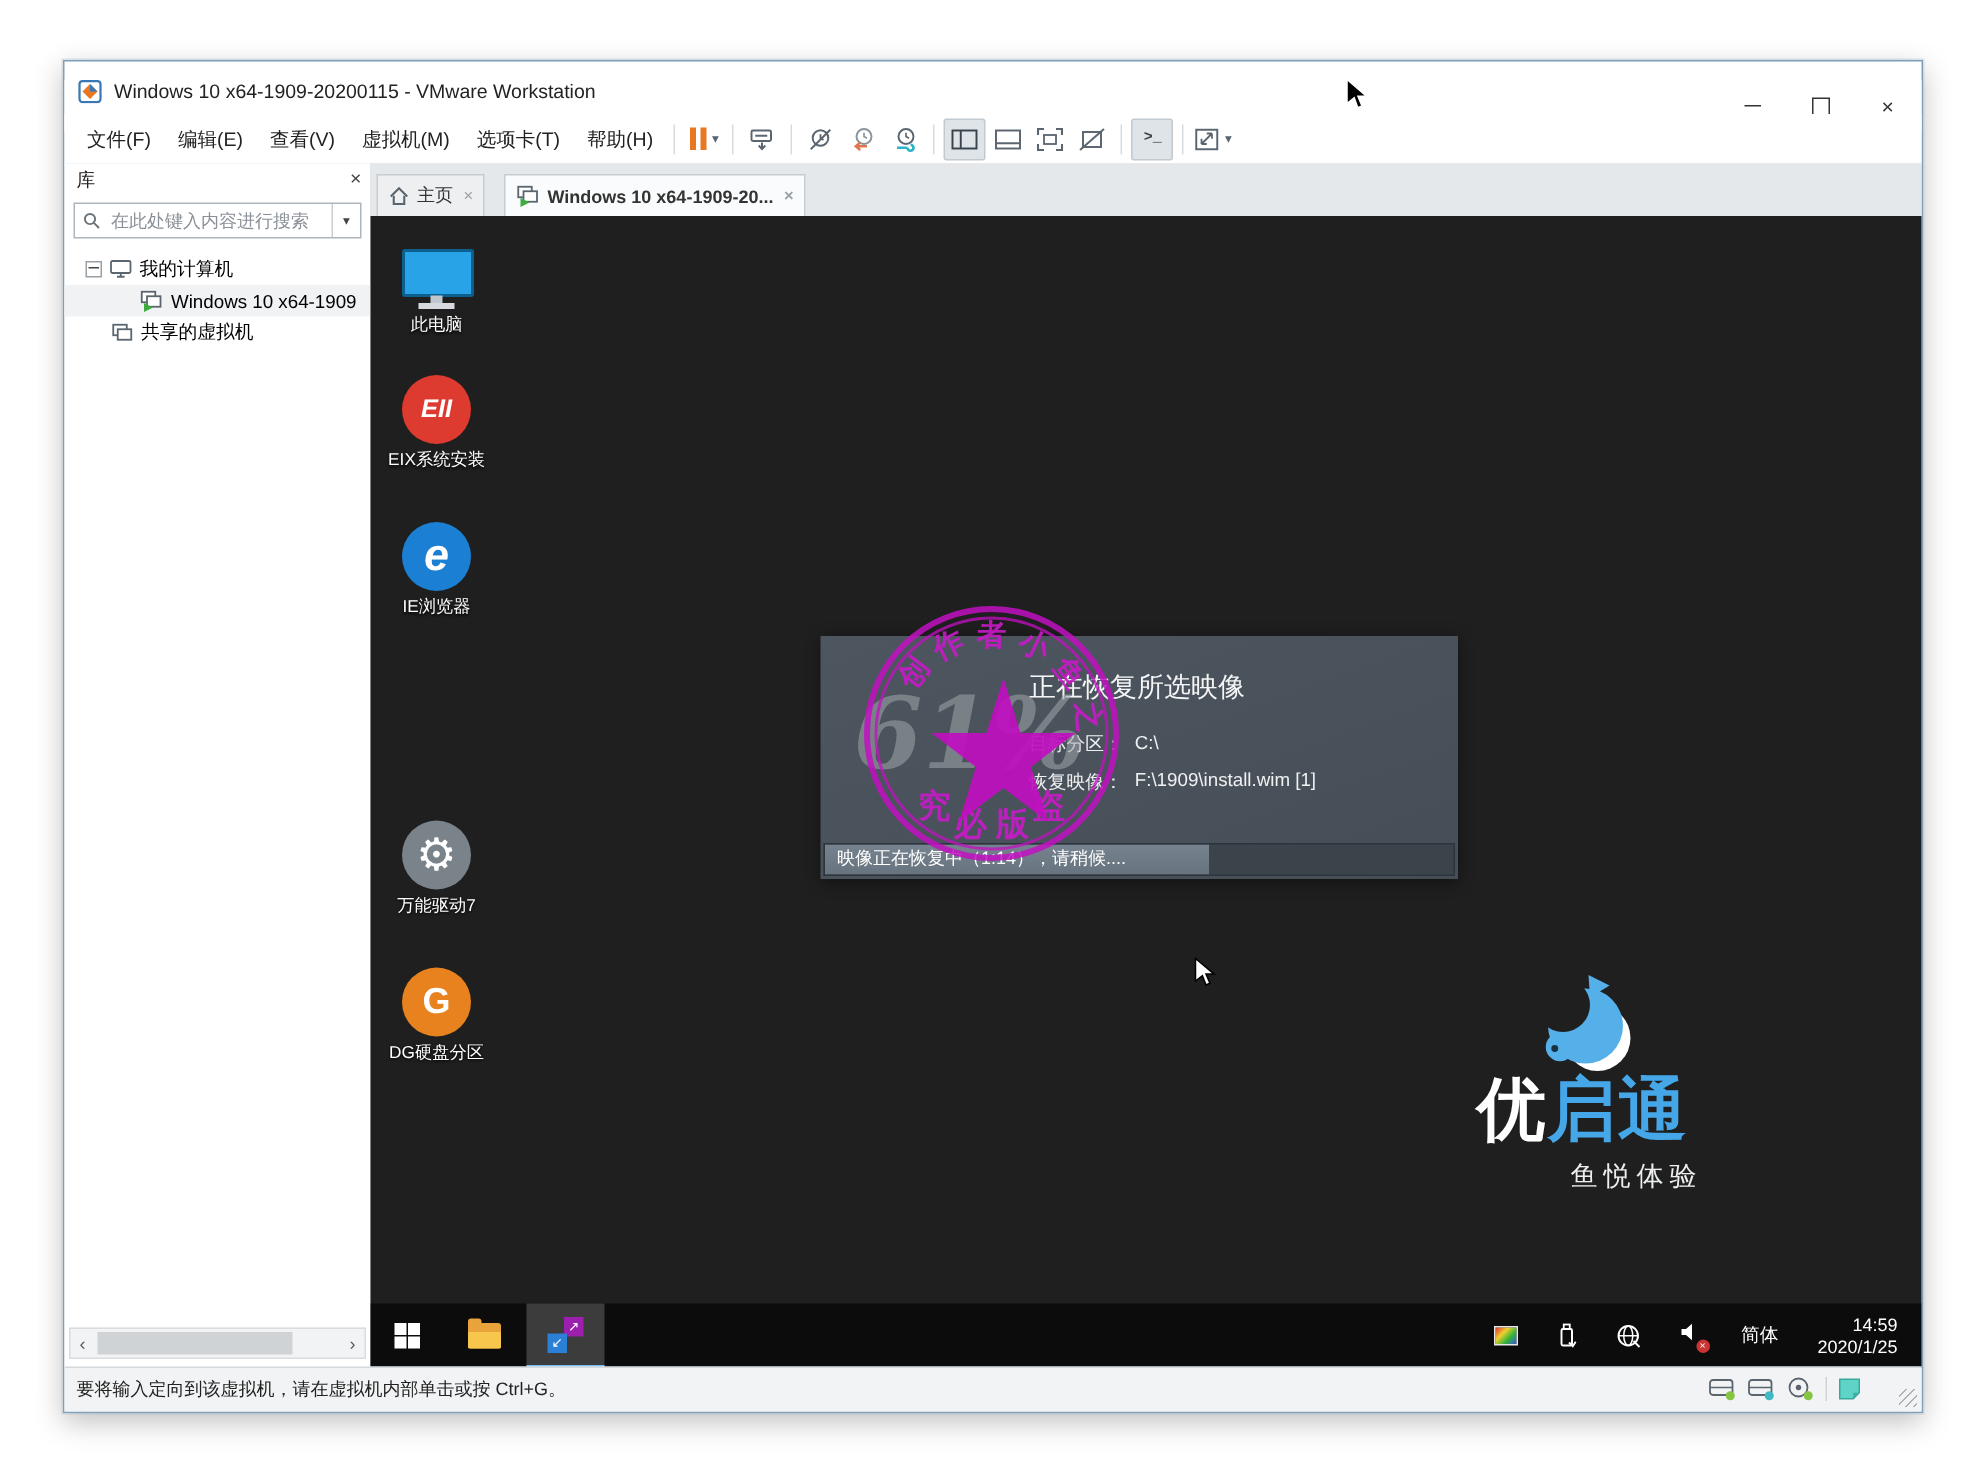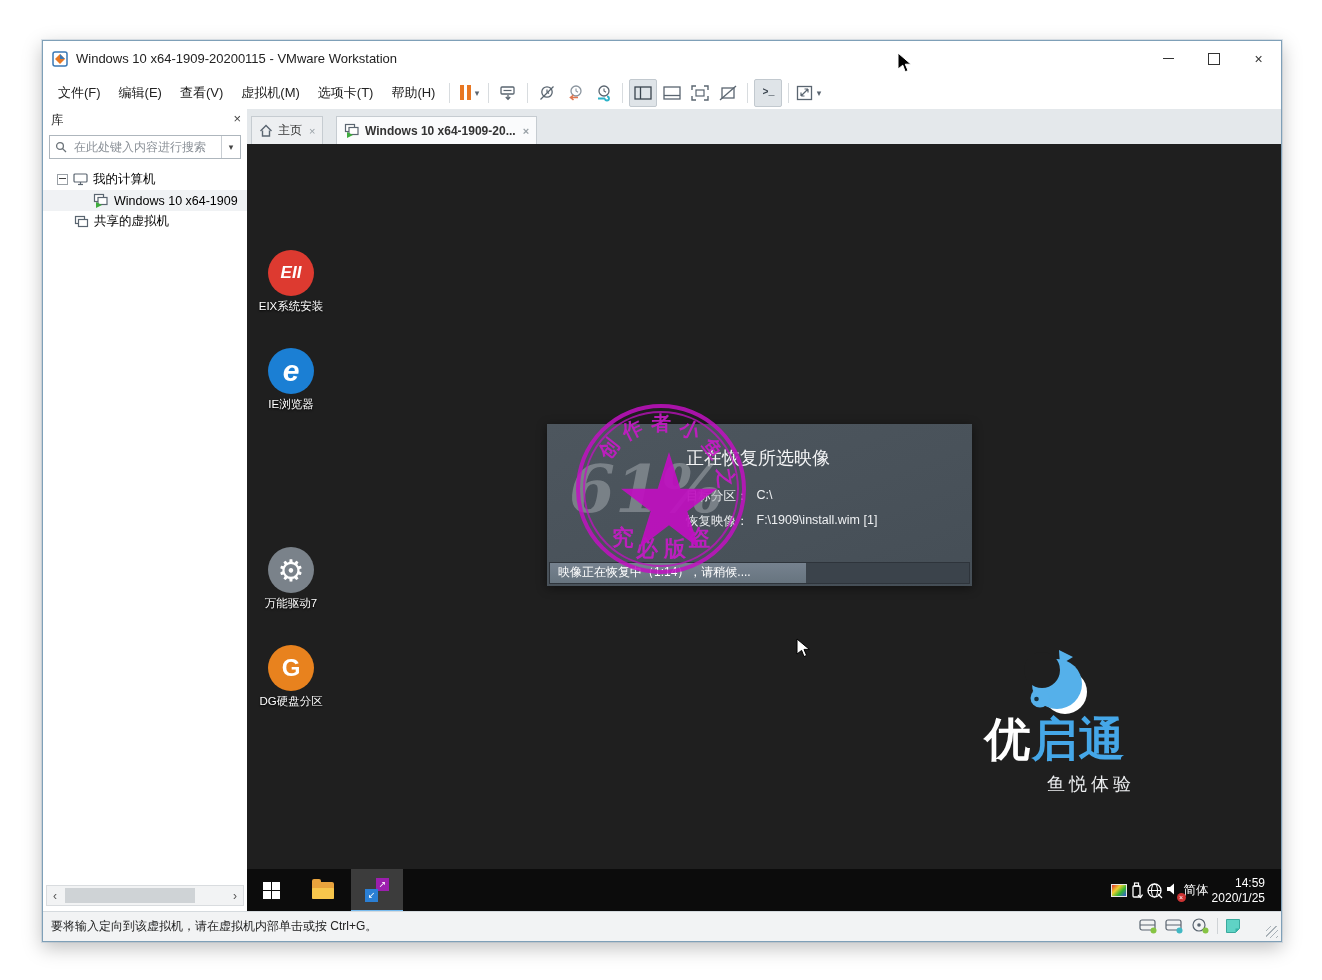--- a/index.html
+++ b/index.html
@@ -3,21 +3,21 @@
 <meta charset="utf-8">
 <style>
   html,body{margin:0;padding:0;}
   body{font-family:"Liberation Sans","DejaVu Sans",sans-serif;background:#fff;}
   .page{position:relative;width:1322px;height:980px;background:#fff;overflow:hidden;}
   .abs{position:absolute;}
 
   
   .vmw{position:absolute;left:42px;top:40px;width:1238px;height:900px;background:#fff;
        border:1px solid #7fa0b8;box-shadow:0 0 0 1px rgba(130,160,185,.25),0 6px 18px rgba(0,0,0,.25);}
-  .titlebar{position:absolute;left:0;top:0;right:0;height:35px;background:#fff;display:flex;align-items:center;}
+  .titlebar{position:absolute;left:0;top:12px;right:0;height:35px;background:#fff;display:flex;align-items:flex-start;}
   .title-text{font-size:13px;color:#222;margin-left:8px;}
   .winbtns{position:absolute;right:0;top:0;height:35px;display:flex;}
   .winbtn{width:45px;height:35px;display:flex;align-items:center;justify-content:center;color:#333;}
   .glyph-min{width:11px;height:1px;background:#333;}
   .glyph-max{width:10px;height:10px;border:1px solid #333;}
   .glyph-close{font-size:14px;line-height:1;color:#333;}
 
   .menubar{position:absolute;left:0;top:35px;right:0;height:33px;background:#fff;border-bottom:1px solid #d5dade;
            display:flex;align-items:center;font-size:13px;color:#222;}
   .menu-item{padding:0 9px;height:100%;display:flex;align-items:center;}
@@ -112,21 +112,21 @@
   .winlogo i{background:#fff;}
   .folder{position:relative;width:22px;height:17px;}
   .folder .bk{position:absolute;inset:0;background:#e8a33d;border-radius:2px;}
   .folder .tab2{position:absolute;left:0;top:-3px;width:9px;height:5px;background:#e8a33d;border-radius:2px 2px 0 0;}
   .folder .fr{position:absolute;left:0;bottom:0;width:22px;height:11px;background:#f7c64c;border-radius:1px;}
   .folder .sl{position:absolute;left:6px;bottom:2px;width:10px;height:7px;border:2px solid #3f89c4;border-bottom:0;border-radius:2px 2px 0 0;}
   .tk-active{background:#3c3c3c;border-bottom:2px solid #79bbee;box-sizing:border-box;}
   .xfer{position:relative;width:24px;height:24px;}
   .xfer .p{position:absolute;right:0;top:0;width:13px;height:13px;background:#9c1fae;color:#fff;font-size:9px;line-height:13px;text-align:center;}
   .xfer .b{position:absolute;left:0;bottom:0;width:13px;height:13px;background:#2b7fd4;color:#fff;font-size:9px;line-height:13px;text-align:center;}
-  .tray{position:absolute;right:16px;top:0;height:43px;display:flex;align-items:center;gap:3px;color:#fff;}
+  .tray{position:absolute;right:16px;top:0;height:43px;display:flex;align-items:center;gap:26px;color:#fff;}
   .tray-display{width:14px;height:11px;border:1px solid #e8e8e8;background:linear-gradient(135deg,#e03030,#f0d030 35%,#35b535 65%,#3555e0);}
   .tray-ime{font-size:12.5px;}
   .tray-clock{font-size:12px;text-align:right;line-height:15px;}
   .spk{position:relative;}
   .spk .badge{position:absolute;right:-5px;bottom:-2px;width:9px;height:9px;border-radius:50%;background:#c33;
               color:#fff;font-size:7px;line-height:9px;text-align:center;}
 
   
   .statusbar{position:absolute;left:0;bottom:0;right:0;height:29px;background:#f2f3f4;border-top:1px solid #d5dade;
              display:flex;align-items:center;font-size:12px;color:#222;}
@@ -313,20 +313,30 @@
             <rect x="5" y="4.5" width="9" height="7" fill="#fff" stroke="#5a6570" stroke-width="1.2"></rect>
             <path d="M3 9 L9 12 L3 15 Z" fill="#3dab3d"></path>
           </svg>
           <span>Windows 10 x64-1909-20...</span>
           <span class="x">×</span>
         </div>
       </div>
 
       <div class="vmscreen">
 
+        <div class="dicon" style="top:10px">
+          <div class="art">
+              <div class="monitor">
+                <div class="scr"></div>
+                <div class="neck"></div>
+                <div class="base"></div>
+              </div>
+            </div>
+          <div class="cap">此电脑</div>
+        </div>
         <div class="dicon" style="top:100px">
           <div class="art">
               <div class="circle" style="background:#dd3a30;font-weight:bold;font-size:17px;font-style:italic">
                 <span>EII</span>
               </div>
             </div>
           <div class="cap">EIX系统安装</div>
         </div>
         <div class="dicon" style="top:198px">
           <div class="art">

